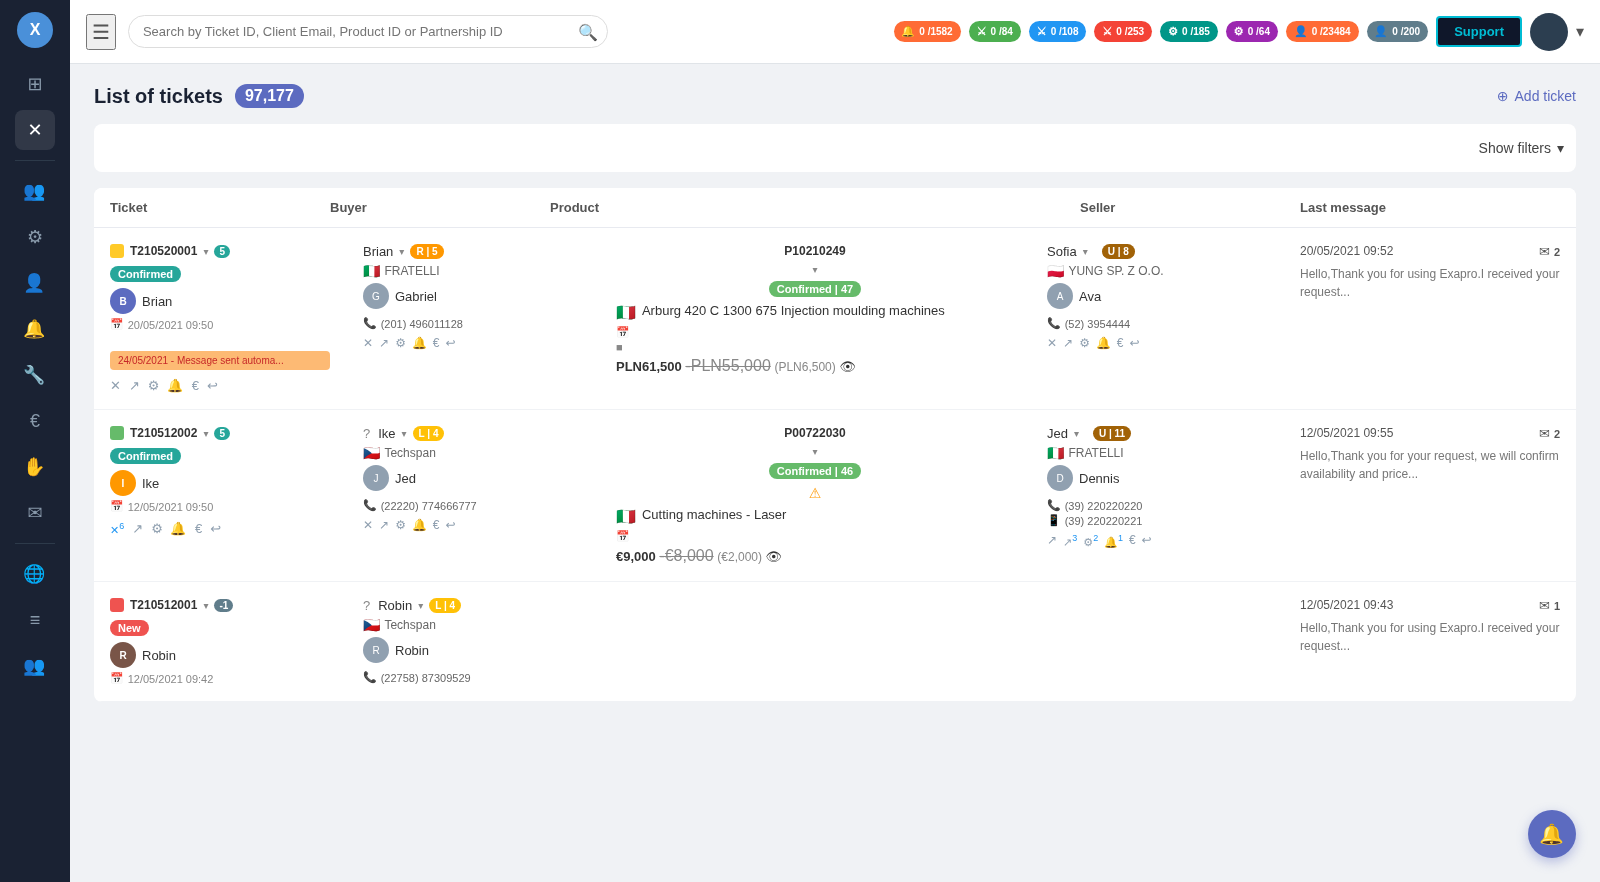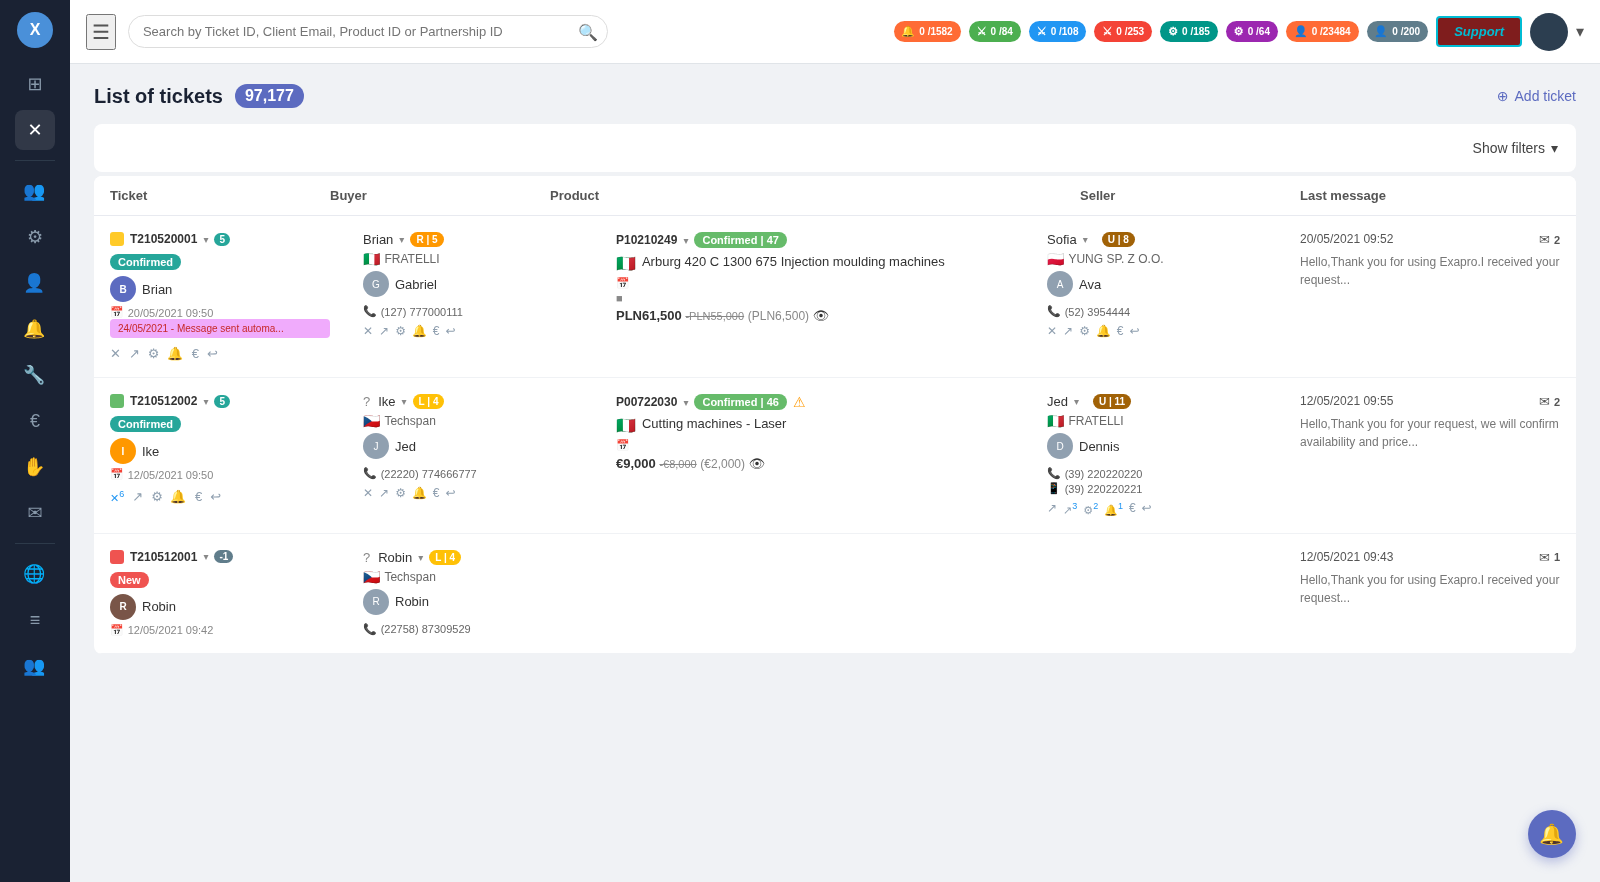--- a/index.html
+++ b/index.html
@@ -93,26 +93,25 @@
     .ib-green { background: #4caf50; color: white; }
     .ib-blue { background: #2196f3; color: white; }
     .ib-red { background: #f44336; color: white; }
     .ib-teal { background: #009688; color: white; }
     .ib-purple { background: #9c27b0; color: white; }
     .ib-gray { background: #607d8b; color: white; }
 
     .support-btn {
       border: 2px solid #00bcd4;
       color: #00bcd4;
-      background: #7f1d1d;
+      background: #0f172a;
       padding: 6px 16px;
       border-radius: 4px;
       font-size: 13px; font-weight: 600;
       cursor: pointer;
-      font-style: italic;
     }
     .avatar-circle {
       width: 38px; height: 38px;
       background: #2c3e50;
       border-radius: 50%;
       cursor: pointer;
     }
 
     
     .page-content {
@@ -140,22 +139,22 @@
     }
     .add-ticket-btn {
       display: flex; align-items: center; gap: 6px;
       color: #5c6bc0; font-size: 14px; font-weight: 500; cursor: pointer;
     }
 
     
     .filter-bar {
       background: white;
       border-radius: 8px;
-      padding: 16px 18px;
-      margin-bottom: 4px;
+      padding: 16px 12px;
+      margin-bottom: 16px;
       display: flex; align-items: center; justify-content: flex-end;
     }
     .show-filters-btn {
       display: flex; align-items: center; gap: 6px;
       color: #444; font-size: 14px; cursor: pointer;
     }
 
     
     .ticket-table {
       background: white;
@@ -215,25 +214,25 @@
       width: 26px; height: 26px; border-radius: 50%;
       background: #ccc;
       flex-shrink: 0;
       overflow: hidden;
       display: flex; align-items: center; justify-content: center;
       font-size: 10px; color: white; font-weight: 600;
     }
     .ticket-user-name { font-size: 13px; font-weight: 500; color: #333; }
     .ticket-date { font-size: 11px; color: #888; display: flex; align-items: center; gap: 4px; }
     .ticket-note {
-      background: #f0abfc;
+      background: #fdba74;
       border-radius: 4px;
       padding: 4px 8px;
       font-size: 10px; color: #c62828;
-      margin-top: 0;
+      margin-top: 20px;
     }
     .ticket-icons-row {
       display: flex; gap: 8px; margin-top: 8px;
     }
     .ti-icon { font-size: 13px; color: #90a0b0; cursor: pointer; }
 
     
     .buyer-name-row {
       display: flex; align-items: center; gap: 6px; margin-bottom: 4px;
     }
@@ -258,32 +257,32 @@
     .contact-avatar-sm {
       width: 26px; height: 26px; border-radius: 50%; background: #90a0b0;
       display: flex; align-items: center; justify-content: center;
       font-size: 10px; color: white;
     }
     .contact-name { font-size: 13px; color: #333; }
     .phone-row { font-size: 11px; color: #666; display: flex; align-items: center; gap: 4px; }
 
     
     .product-id-row {
-      display: flex; align-items: center; gap: 6px; margin-bottom: 6px;
+      display: flex; align-items: center; gap: 6px; margin-bottom: 6px; flex-direction: column;
     }
     .product-id { font-size: 12px; font-weight: 600; color: #333; }
     .confirmed-badge {
       background: #66bb6a; color: white;
       padding: 2px 8px; border-radius: 10px; font-size: 11px; font-weight: 600;
     }
     .warning-icon { color: #ff9800; font-size: 14px; }
     .product-name { font-size: 13px; color: #333; margin-bottom: 4px; font-weight: 500; }
     .product-detail { font-size: 11px; color: #888; margin-bottom: 2px; }
     .product-price { font-size: 13px; color: #333; margin-top: 4px; }
-    .price-strike { text-decoration: line-through; color: #888; font-size: 11px; }
+    .price-strike { text-decoration: line-through; color: #888; font-size: 16px; }
     .price-discount { color: #888; font-size: 12px; }
 
     
     .seller-name-row {
       display: flex; align-items: center; gap: 6px; margin-bottom: 4px;
     }
     .seller-name { font-size: 13px; font-weight: 500; color: #333; }
 
     
     .msg-date-row {
@@ -458,21 +457,21 @@
           <div class="company-row">
             <span class="flag-emoji">🇮🇹</span>
             <span class="company-name">FRATELLI</span>
           </div>
           <div class="buyer-contact-row">
             <div class="contact-avatar-sm">G</div>
             <span class="contact-name">Gabriel</span>
           </div>
           <div class="phone-row">
             <span>📞</span>
-            <span>(127) 777000111</span>
+            <span>(201) 496011128</span>
           </div>
           <div class="icon-row-sm">
             <span class="icon-sm">✕</span>
             <span class="icon-sm">↗</span>
             <span class="icon-sm">⚙</span>
             <span class="icon-sm">🔔</span>
             <span class="icon-sm">€</span>
             <span class="icon-sm">↩</span>
           </div>
         </div>

